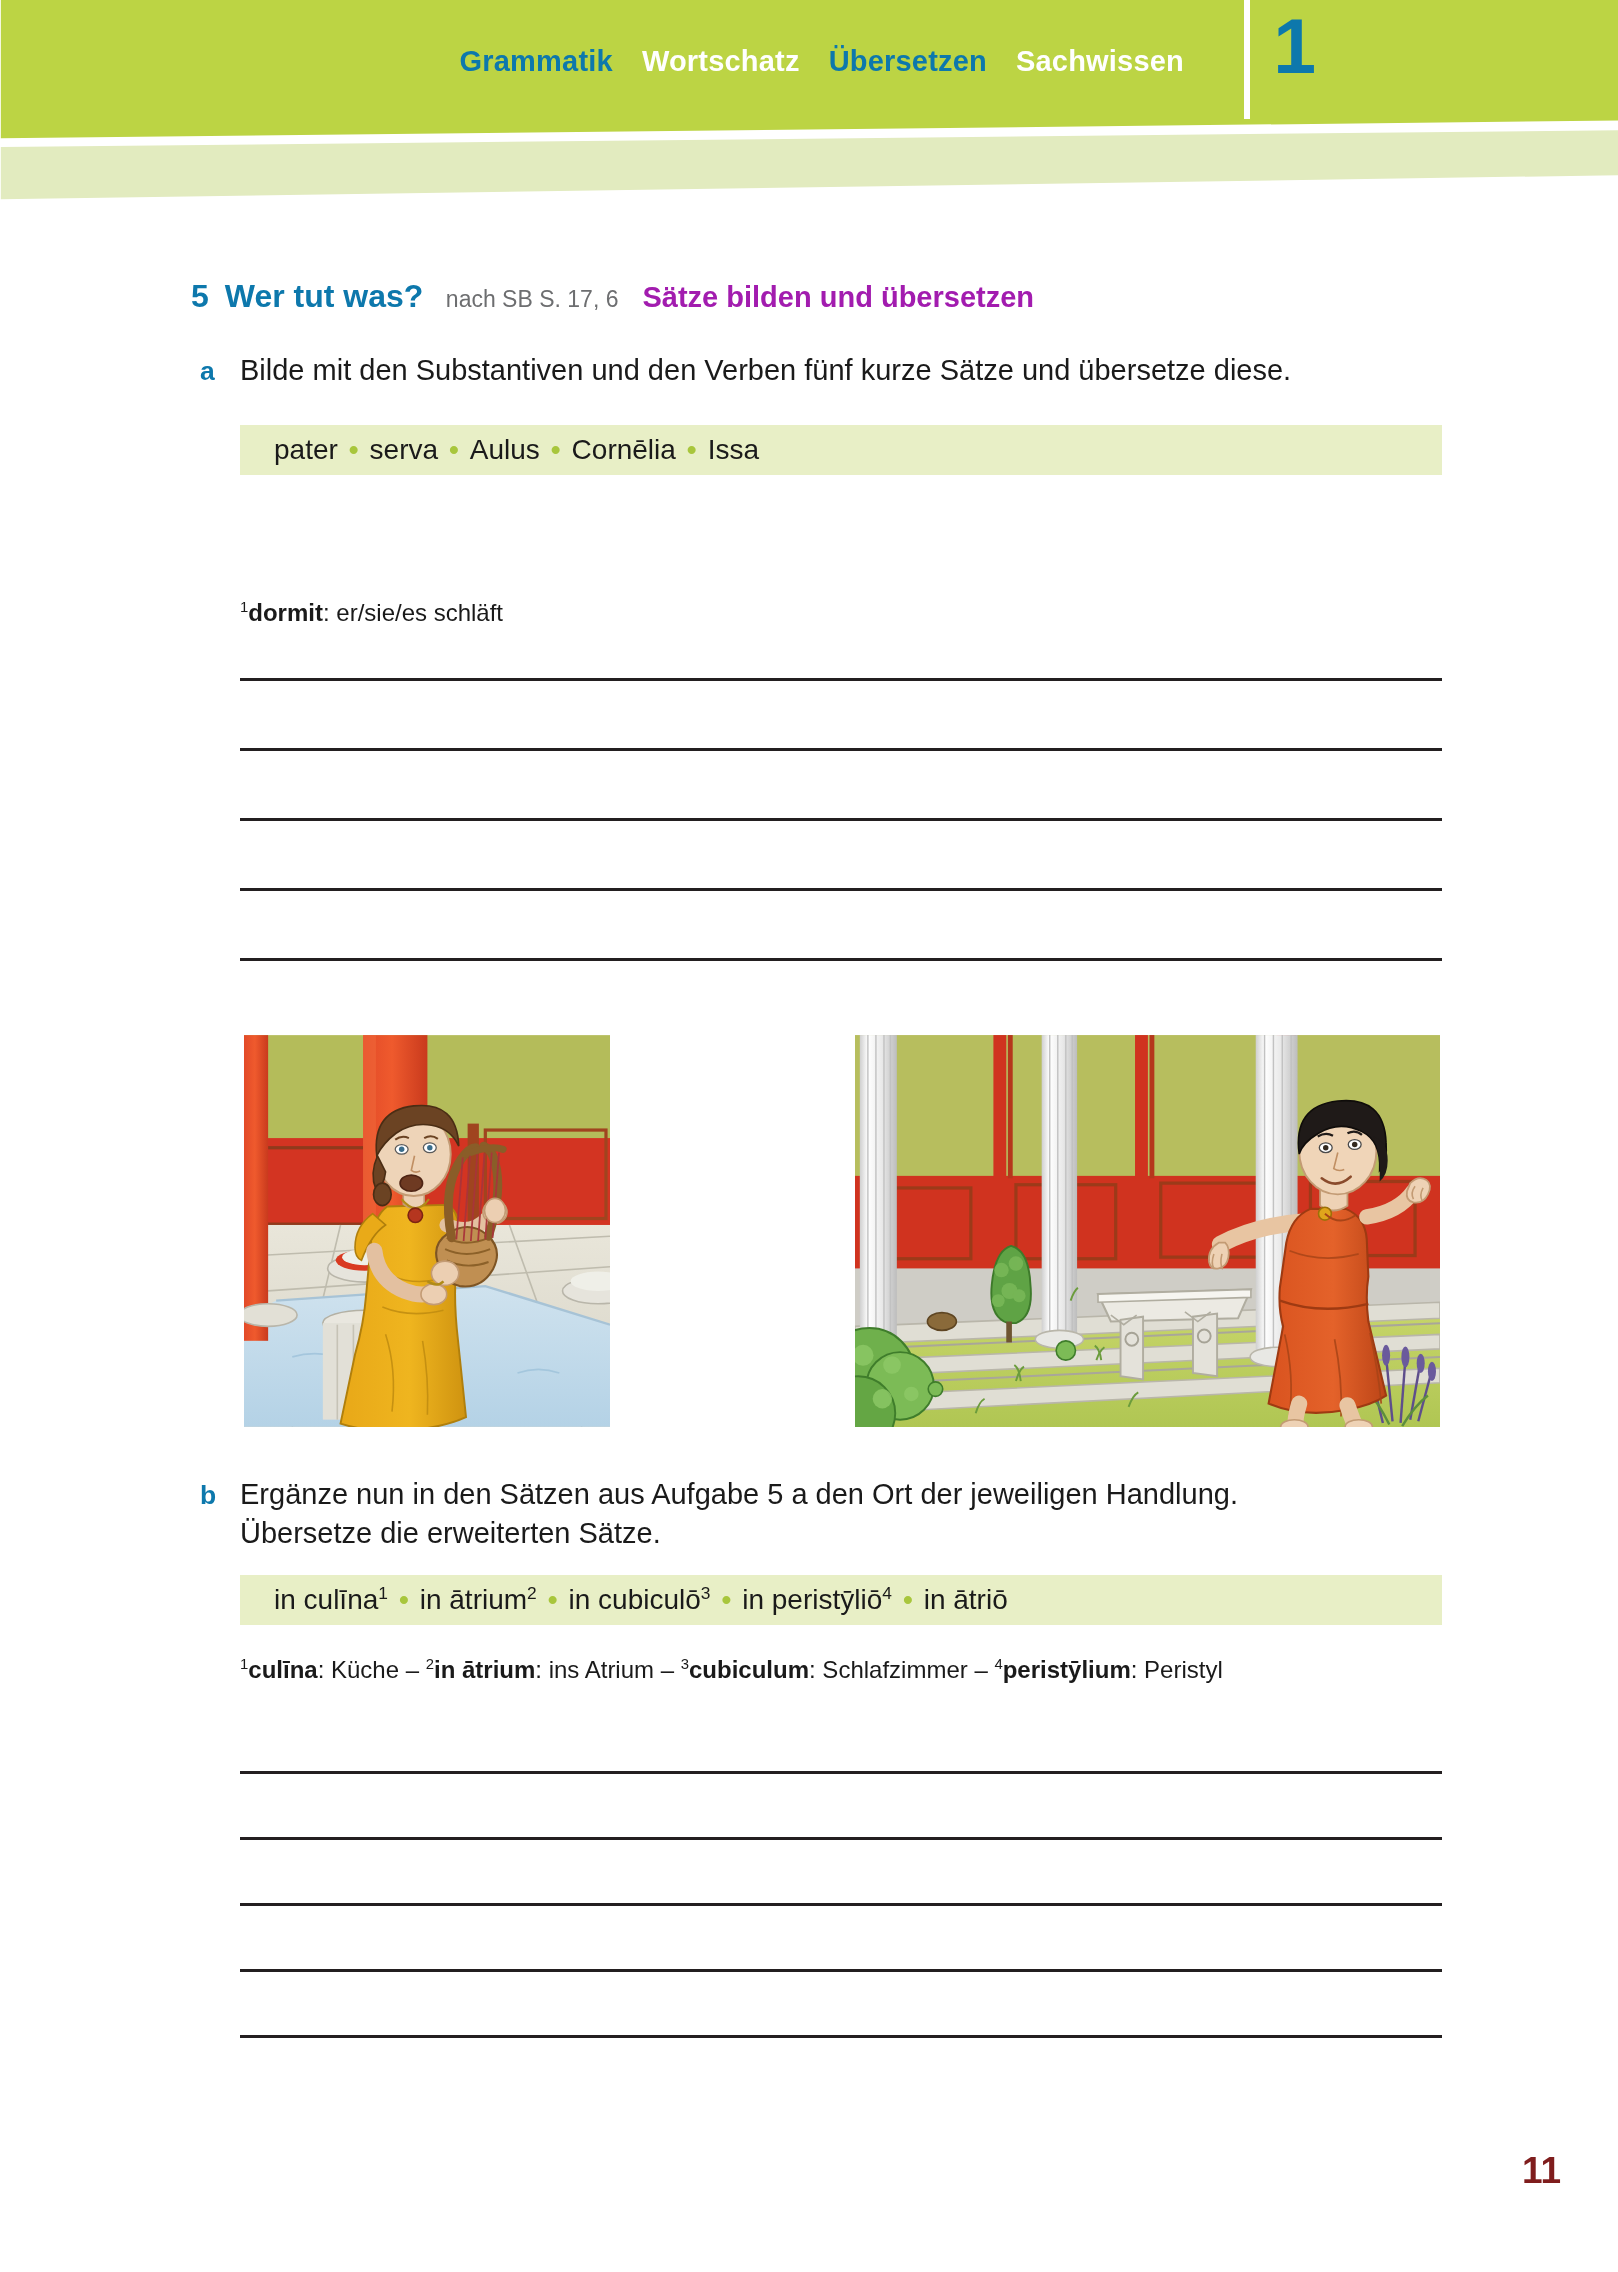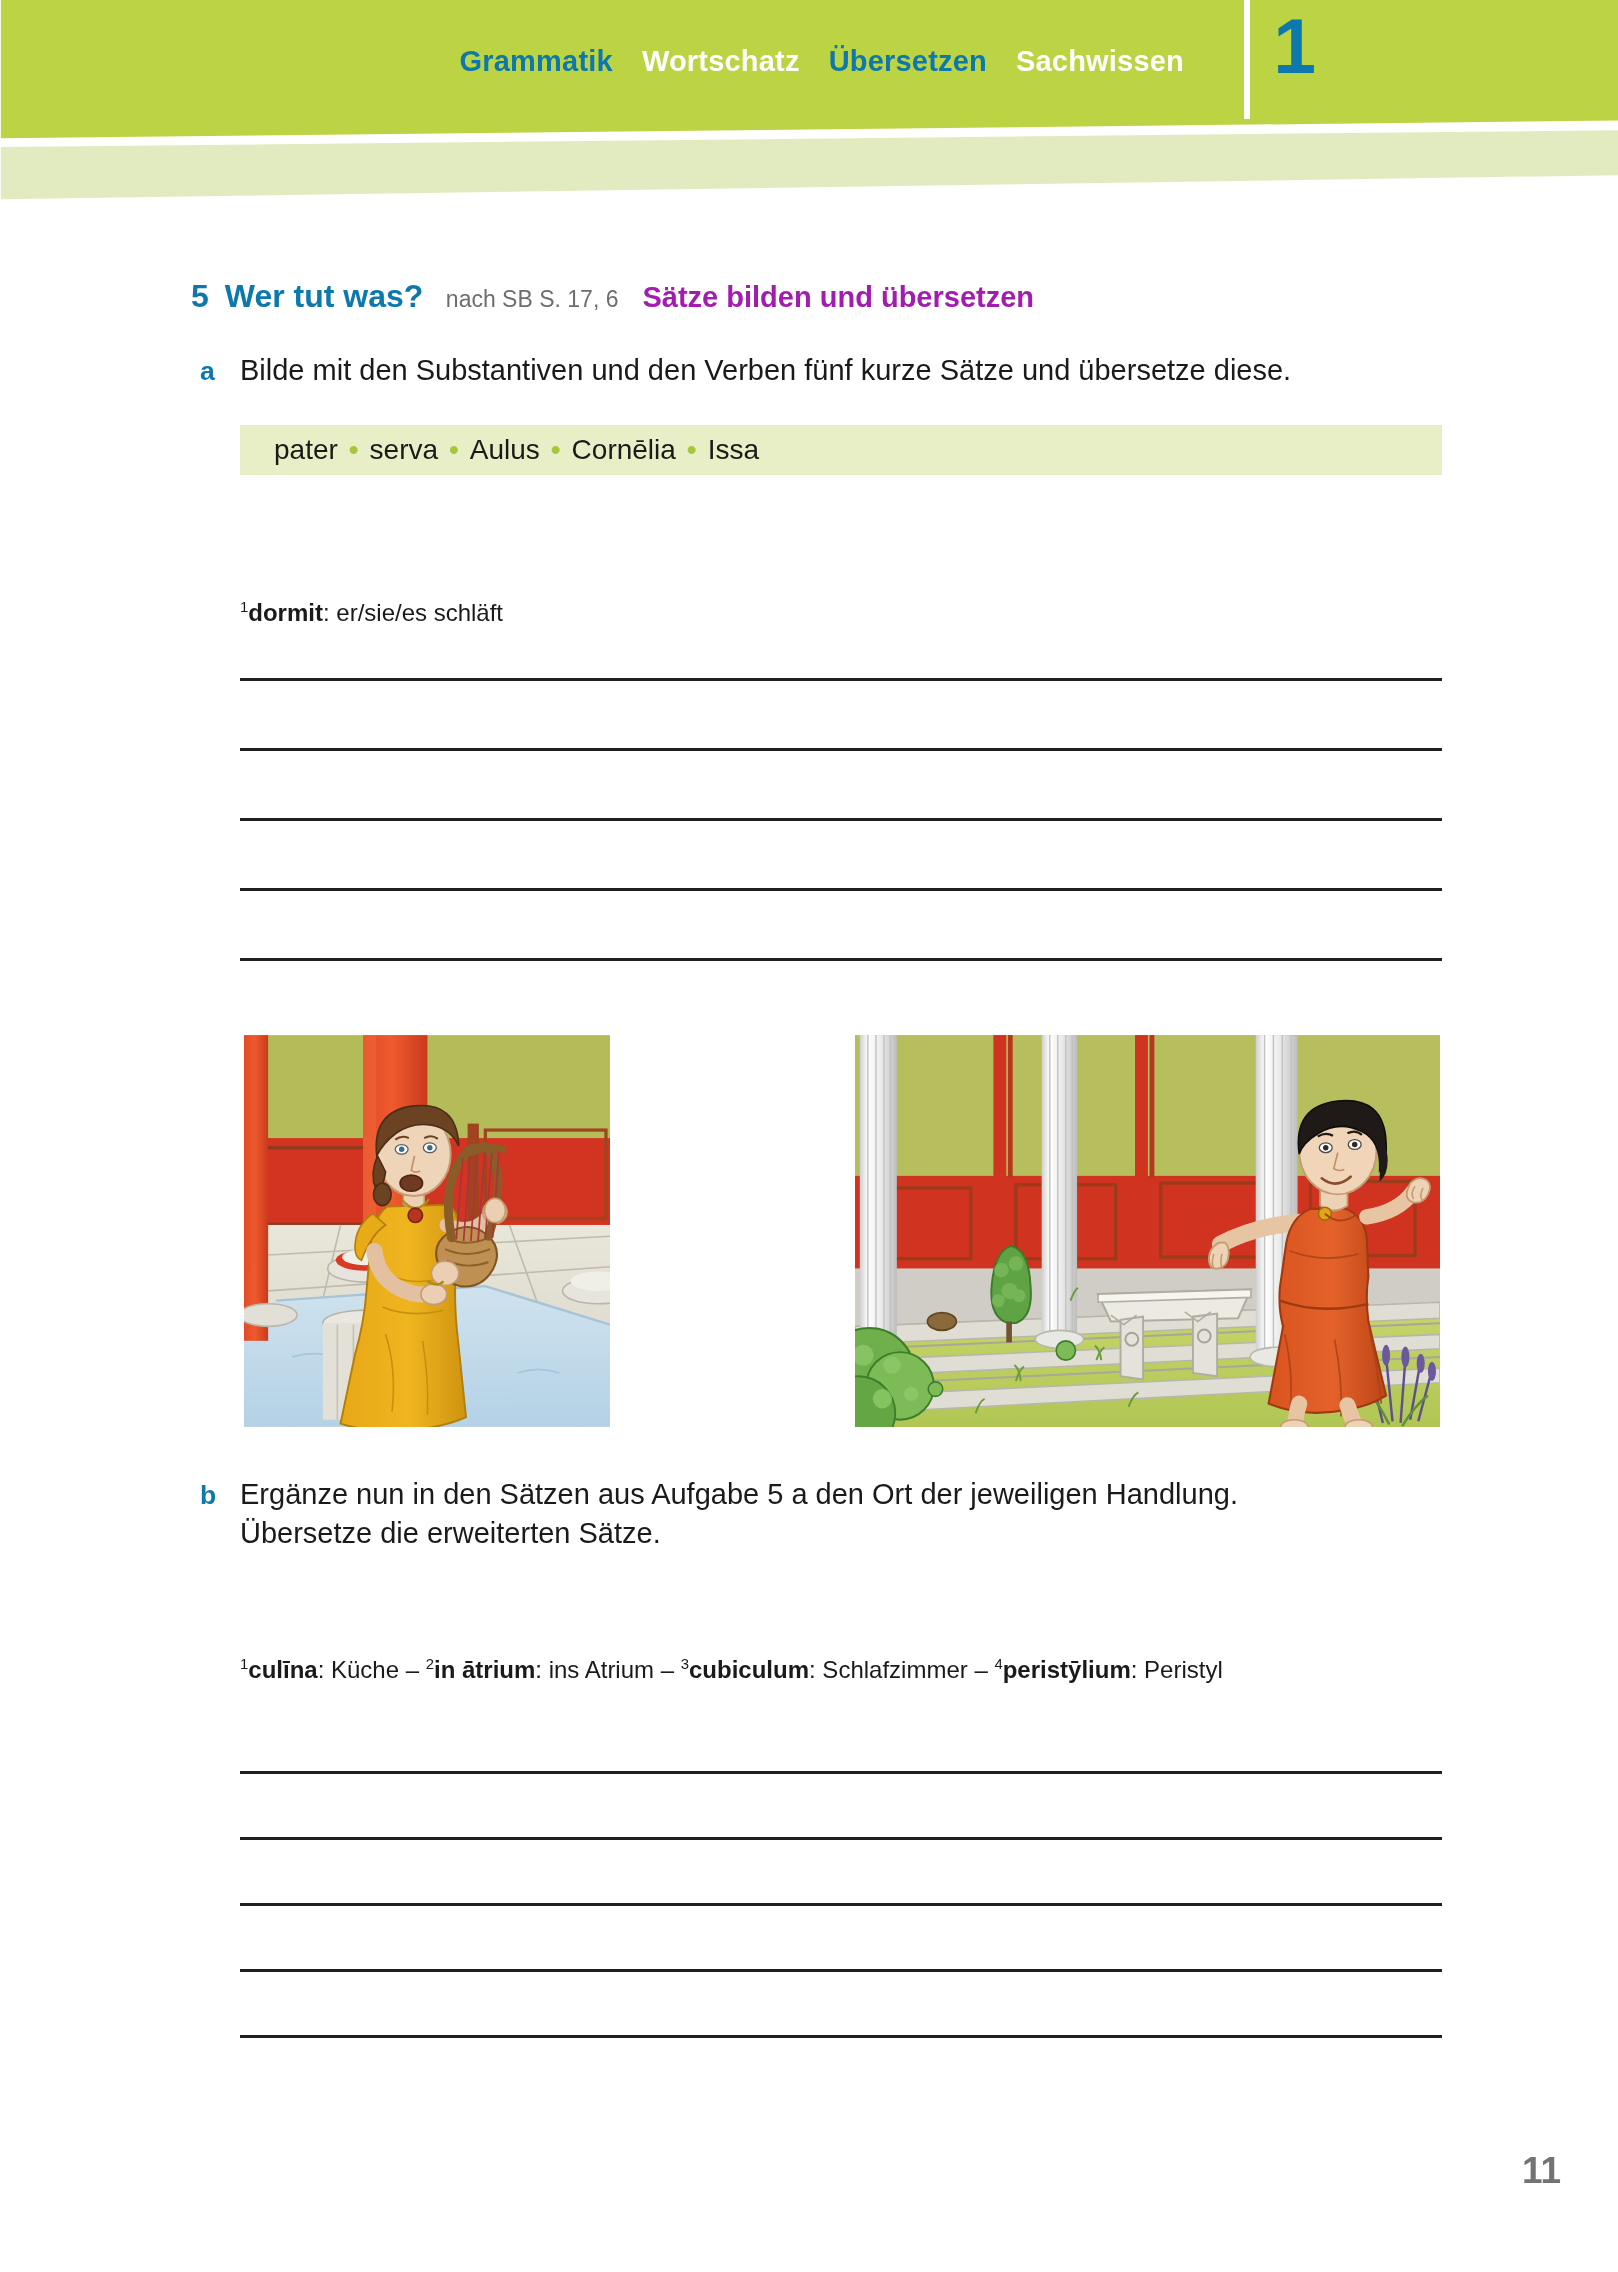--- a/index.html
+++ b/index.html
@@ -147,21 +147,21 @@
     overflow: hidden;
   }
 
   
   .page-num {
     position: absolute;
     right: 58px;
     top: 2150px;
     font-size: 37px;
     font-weight: bold;
-    color: #737373;
+    color: #7f1d1d;
   }
 </style>
 </head>
 <body>
 
 <div class="page">
 
   <div class="header-wrap">
     <svg class="header-svg" width="1619" height="209" viewBox="0 0 2012 260">
 
@@ -543,20 +543,23 @@
       <path d="M612,460 q6,18 10,26" fill="none" stroke="#e8c5a2" stroke-width="20" stroke-linecap="round"></path>
       <ellipse cx="546" cy="487" rx="17" ry="9" fill="#eed2b5" stroke="#c39b74" stroke-width="2"></ellipse>
       <ellipse cx="626" cy="487" rx="17" ry="9" fill="#eed2b5" stroke="#c39b74" stroke-width="2"></ellipse>
     </svg>
   </div>
 
   <div class="task-letter" style="left:200px; top:1480px;">b</div>
   <div class="task-text" style="left:240px; top:1475px; width:1223px;">Ergänze nun in den Sätzen aus Aufgabe 5 a den Ort der jeweiligen Handlung.</div>
   <div class="task-text" style="left:240px; top:1514px; width:1223px;">Übersetze die erweiterten Sätze.</div>
 
+  <div class="wordbank" style="left:240px; top:1575px; width:1202px; height:50px;">
+    <span class="wb-text" id="wb-places"><span>in culīna</span><sup>1</sup><span class="sep"> • </span><span>in ātrium</span><sup>2</sup><span class="sep"> • </span><span>in cubiculō</span><sup>3</sup><span class="sep"> • </span><span>in peristȳliō</span><sup>4</sup><span class="sep"> • </span><span>in ātriō</span></span>
+  </div>
 
   <div class="footnote" style="left:240px; top:1656px;" id="fn-b"><sup>1</sup><b>culīna</b><span>: Küche</span><span> – </span><sup>2</sup><b>in ātrium</b><span>: ins Atrium</span><span> – </span><sup>3</sup><b>cubiculum</b><span>: Schlafzimmer</span><span> – </span><sup>4</sup><b>peristȳlium</b><span>: Peristyl</span></div>
 
   <div class="rule" style="left:240px; top:1771px; width:1202px;"></div>
   <div class="rule" style="left:240px; top:1837px; width:1202px;"></div>
   <div class="rule" style="left:240px; top:1903px; width:1202px;"></div>
   <div class="rule" style="left:240px; top:1969px; width:1202px;"></div>
   <div class="rule" style="left:240px; top:2035px; width:1202px;"></div>
 
   <div class="page-num">11</div>

